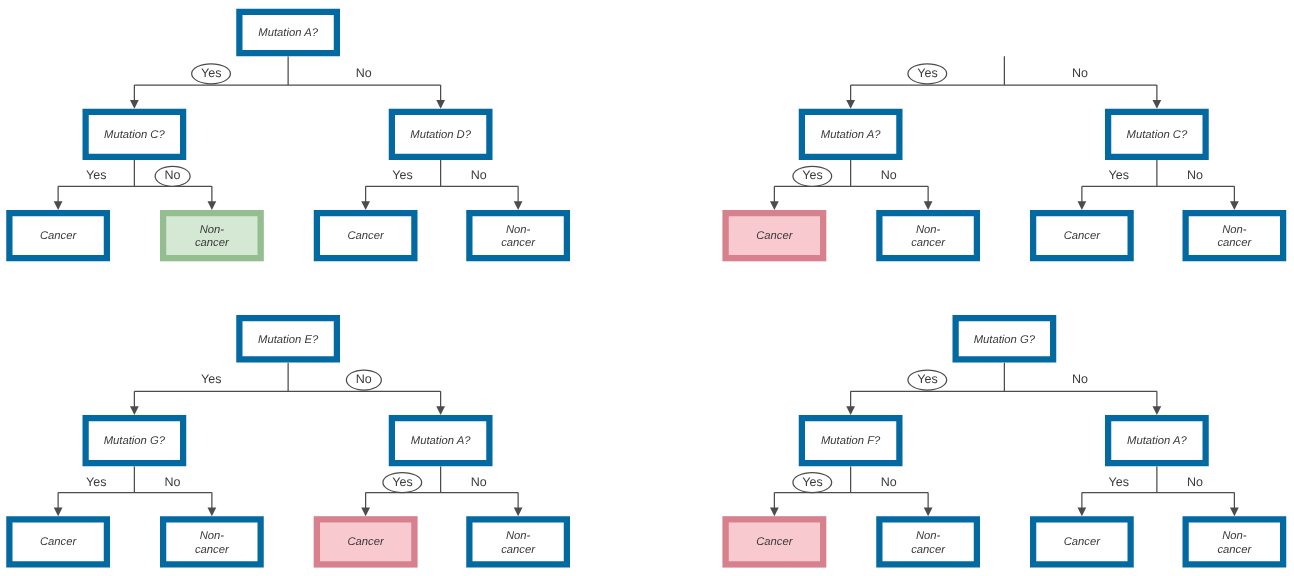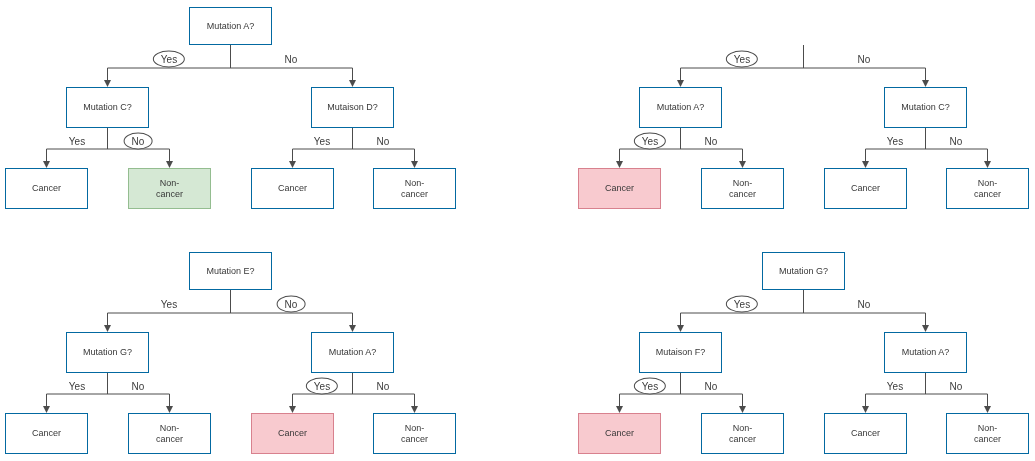--- a/index.html
+++ b/index.html
@@ -1,23 +1,23 @@
 <!DOCTYPE html>
 <html><head>
 <meta charset="utf-8">
 <style>
   html,body{margin:0;padding:0;background:#ffffff;}
   #canvas{position:relative;width:1035px;height:461px;background:#ffffff;
           font-family:"Liberation Sans",sans-serif;overflow:hidden;}
   .tree{position:absolute;width:461px;height:215px;}
   .edges{position:absolute;left:0;top:0;width:461px;height:215px;}
   .node{position:absolute;box-sizing:border-box;background:#ffffff;
-        border:1px solid #0369a1;color:#383838;font-size:9px;line-height:11px;
+        border:5px solid #0369a1;color:#383838;font-size:9px;line-height:11px;
         display:flex;align-items:center;justify-content:center;text-align:center;
-        white-space:pre-line;}
+        white-space:pre-line;font-style:italic;}
   .box-root{left:189px;top:7px;width:83px;height:38px;}
   .mid{top:87px;width:83px;height:41px;text-align:right;}
   .mid-l{left:66px;} .mid-r{left:311px;}
   .leaf{top:168px;width:83px;height:41px;}
   .leaf1{left:5px;} .leaf2{left:128px;} .leaf3{left:251px;} .leaf4{left:373px;}
   .hl-green{background:#d5e8d4;border-color:#94bd90;}
   .hl-red{background:#f8cacf;border-color:#d8818e;}
   .edge-label{position:absolute;transform:translate(-50%,-50%);font-size:10px;
               color:#3c3c3c;white-space:nowrap;}
   .circled{border:1px solid #4c4c4c;border-radius:50%;padding:2px 7px;background:#ffffff;}
@@ -40,21 +40,21 @@
       <polygon points="349,80 356,80 352.5,87" fill="#4c4c4c"></polygon>
       <polygon points="43,161 50,161 46.5,168" fill="#4c4c4c"></polygon>
       <polygon points="166,161 173,161 169.5,168" fill="#4c4c4c"></polygon>
       <polygon points="289,161 296,161 292.5,168" fill="#4c4c4c"></polygon>
       <polygon points="411,161 418,161 414.5,168" fill="#4c4c4c"></polygon>
     </svg>
     <div class="node box-root">Mutation A?</div>
     <span class="edge-label circled lbl-ry">Yes</span>
     <span class="edge-label lbl-rn">No</span>
     <div class="node mid mid-l">Mutation C?</div>
-    <div class="node mid mid-r">Mutaison D?</div>
+    <div class="node mid mid-r">Mutation D?</div>
     <span class="edge-label lbl-ly">Yes</span>
     <span class="edge-label circled lbl-ln">No</span>
     <span class="edge-label lbl-qy">Yes</span>
     <span class="edge-label lbl-qn">No</span>
     <div class="node leaf leaf1">Cancer</div>
     <div class="node leaf leaf2 hl-green">Non-
 cancer</div>
     <div class="node leaf leaf3">Cancer</div>
     <div class="node leaf leaf4">Non-
 cancer</div>
@@ -125,21 +125,21 @@
       <polygon points="104,80 111,80 107.5,87" fill="#4c4c4c"></polygon>
       <polygon points="349,80 356,80 352.5,87" fill="#4c4c4c"></polygon>
       <polygon points="43,161 50,161 46.5,168" fill="#4c4c4c"></polygon>
       <polygon points="166,161 173,161 169.5,168" fill="#4c4c4c"></polygon>
       <polygon points="289,161 296,161 292.5,168" fill="#4c4c4c"></polygon>
       <polygon points="411,161 418,161 414.5,168" fill="#4c4c4c"></polygon>
     </svg>
     <div class="node box-root">Mutation G?</div>
     <span class="edge-label circled lbl-ry">Yes</span>
     <span class="edge-label lbl-rn">No</span>
-    <div class="node mid mid-l">Mutaison F?</div>
+    <div class="node mid mid-l">Mutation F?</div>
     <div class="node mid mid-r">Mutation A?</div>
     <span class="edge-label circled lbl-ly">Yes</span>
     <span class="edge-label lbl-ln">No</span>
     <span class="edge-label lbl-qy">Yes</span>
     <span class="edge-label lbl-qn">No</span>
     <div class="node leaf leaf1 hl-red">Cancer</div>
     <div class="node leaf leaf2">Non-
 cancer</div>
     <div class="node leaf leaf3">Cancer</div>
     <div class="node leaf leaf4">Non-

